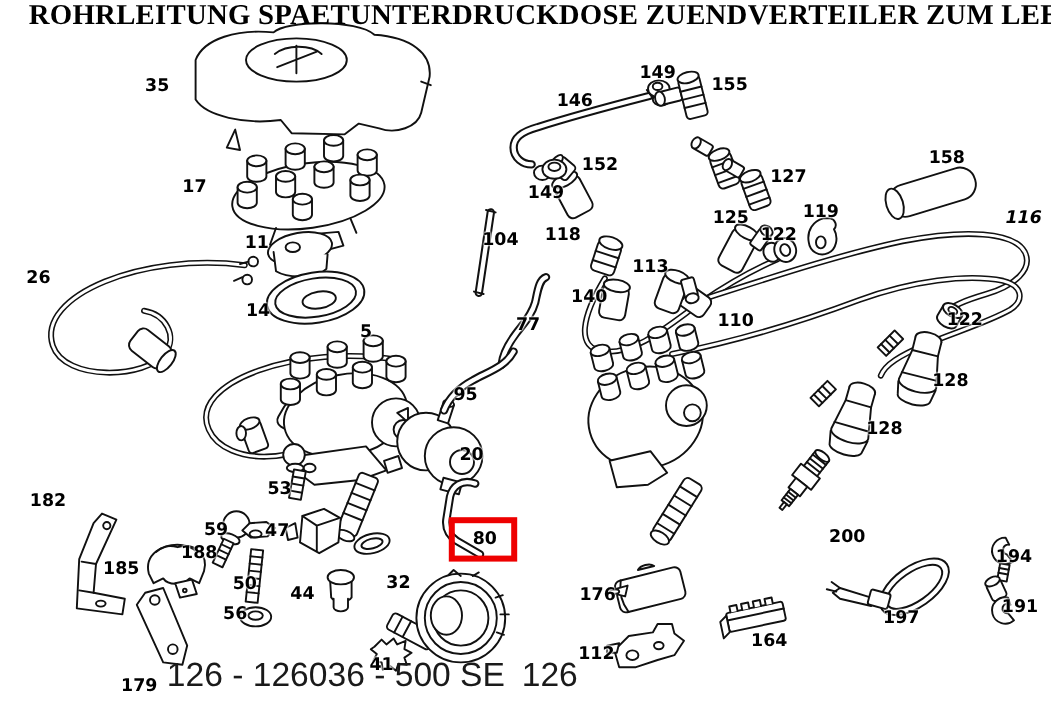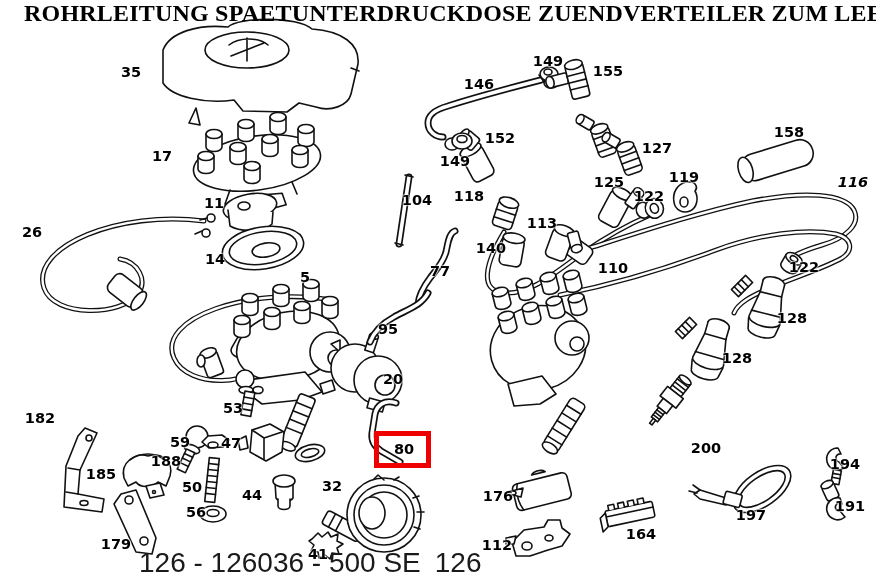--- a/index.html
+++ b/index.html
@@ -494,27 +494,27 @@
       <span class="plabel" style="left: 305px; top: 277px;">5</span>
       <span class="plabel" style="left: 233px; top: 408px; text-align: center;">53</span>
       <span class="plabel" style="left: 417px; top: 200px;">104</span>
       <span class="plabel" style="left: 440px; top: 271px;">77</span>
       <span class="plabel" style="left: 388px; top: 329px;">95</span>
       <span class="plabel" style="left: 393px; top: 379px;">20</span>
       <span class="plabel" style="left: 40px; top: 418px;">182</span>
       <span class="plabel" style="left: 166px; top: 461px;">188</span>
       <span class="plabel" style="left: 180px; top: 442px;">59</span>
       <span class="plabel" style="left: 101px; top: 474px;">185</span>
-      <span class="plabel" style="left: 192px; top: 487px;">50</span>
+      <span class="plabel" style="left: 204px; top: 487px;">50</span>
       <span class="plabel" style="left: 196px; top: 512px;">56</span>
       <span class="plabel" style="left: 231px; top: 443px;">47</span>
       <span class="plabel" style="left: 252px; top: 495px;">44</span>
       <span class="plabel" style="left: 332px; top: 452px; margin-top: 34px;">32</span>
       <span class="plabel" style="left: 404px; top: 449px;">80</span>
-      <span class="plabel" style="left: 116px; top: 544px;">179</span>
+      <span class="plabel" style="left: 116px; top: 572px;">179</span>
       <span class="plabel" style="left: 318px; top: 554px;">41</span>
       <span class="plabel" style="left: 479px; top: 84px; text-align: right;">146</span>
       <span class="plabel" style="left: 548px; top: 61px;">149</span>
       <span class="plabel" style="left: 608px; top: 71px;">155</span>
       <span class="plabel" style="left: 500px; top: 138px;">152</span>
       <span class="plabel" style="left: 455px; top: 161px;">149</span>
       <span class="plabel" style="left: 469px; top: 196px;">118</span>
       <span class="plabel" style="left: 657px; top: 148px;">127</span>
       <span class="plabel" style="left: 609px; top: 182px;">125</span>
       <span class="plabel" style="left: 649px; top: 196px;">122</span>

